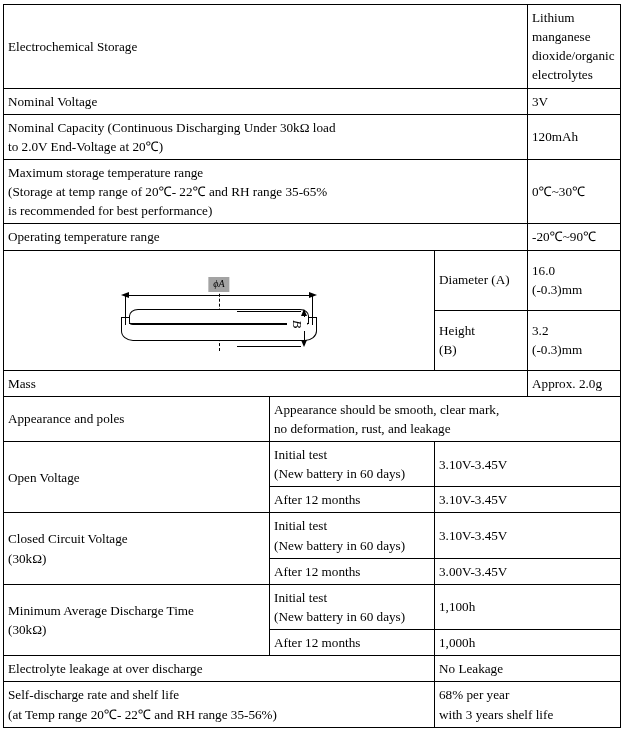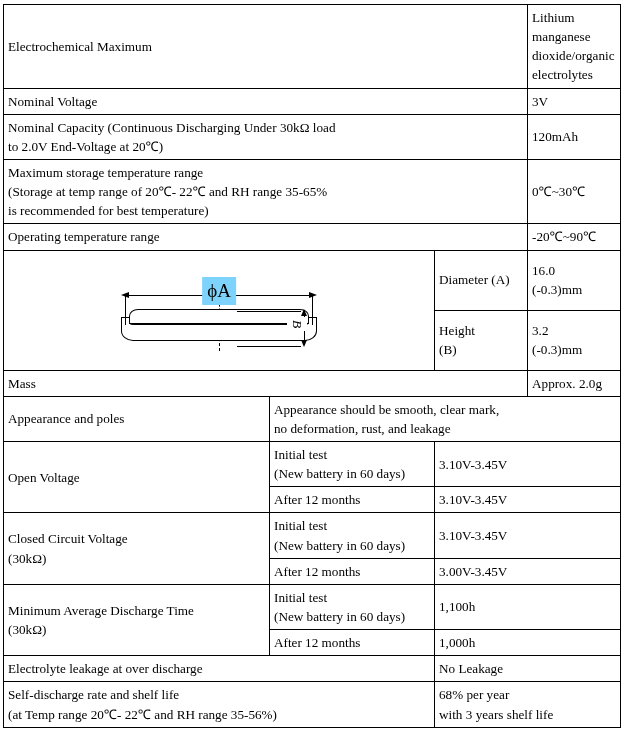--- a/index.html
+++ b/index.html
@@ -100,23 +100,24 @@
     left: 4px;
     right: 4px;
     top: 14px;
     border-top: 1px solid #000;
   }
   .dim-a-label {
     position: absolute;
     left: 50%;
     transform: translateX(-50%);
     top: -4px;
-    background: #7dd3fc;
+    background: #a3a3a3;
     padding: 0 5px;
-    font-size: 19px;
+    font-style: italic;
+    font-size: 10px;
   }
   .arrow-l, .arrow-r {
     position: absolute;
     top: 10.5px;
     width: 0; height: 0;
     border-top: 3.5px solid transparent;
     border-bottom: 3.5px solid transparent;
   }
   .arrow-l { left: 0px; border-right: 8px solid #000; }
   .arrow-r { right: 0px; border-left: 8px solid #000; }
@@ -178,21 +179,21 @@
 <table id="sheet">
   <colgroup>
     <col style="width:266px">
     <col style="width:165px">
     <col style="width:93px">
     <col style="width:93px">
   </colgroup>
   <tbody>
 
     <tr>
-      <td colspan="3" class="pad-lg">Electrochemical Maximum</td>
+      <td colspan="3" class="pad-lg">Electrochemical Storage</td>
       <td class="multi">
         <span class="cell-line">Lithium manganese</span>
         <span class="cell-line">dioxide/organic electrolytes</span>
       </td>
     </tr>
 
     <tr>
       <td colspan="3" class="pad-lg">Nominal Voltage</td>
       <td>3V</td>
     </tr>
@@ -202,21 +203,21 @@
         <span class="cell-line">Nominal Capacity (Continuous Discharging Under 30kΩ load</span>
         <span class="cell-line">to 2.0V End-Voltage at 20℃)</span>
       </td>
       <td>120mAh</td>
     </tr>
 
     <tr>
       <td colspan="3" class="multi">
         <span class="cell-line">Maximum storage temperature range</span>
         <span class="cell-line">(Storage at temp range of 20℃- 22℃ and RH range 35-65%</span>
-        <span class="cell-line">is recommended for best temperature)</span>
+        <span class="cell-line">is recommended for best performance)</span>
       </td>
       <td>0℃~30℃</td>
     </tr>
 
     <tr>
       <td colspan="3" class="pad-lg">Operating temperature range</td>
       <td>-20℃~90℃</td>
     </tr>
 
     <tr>

